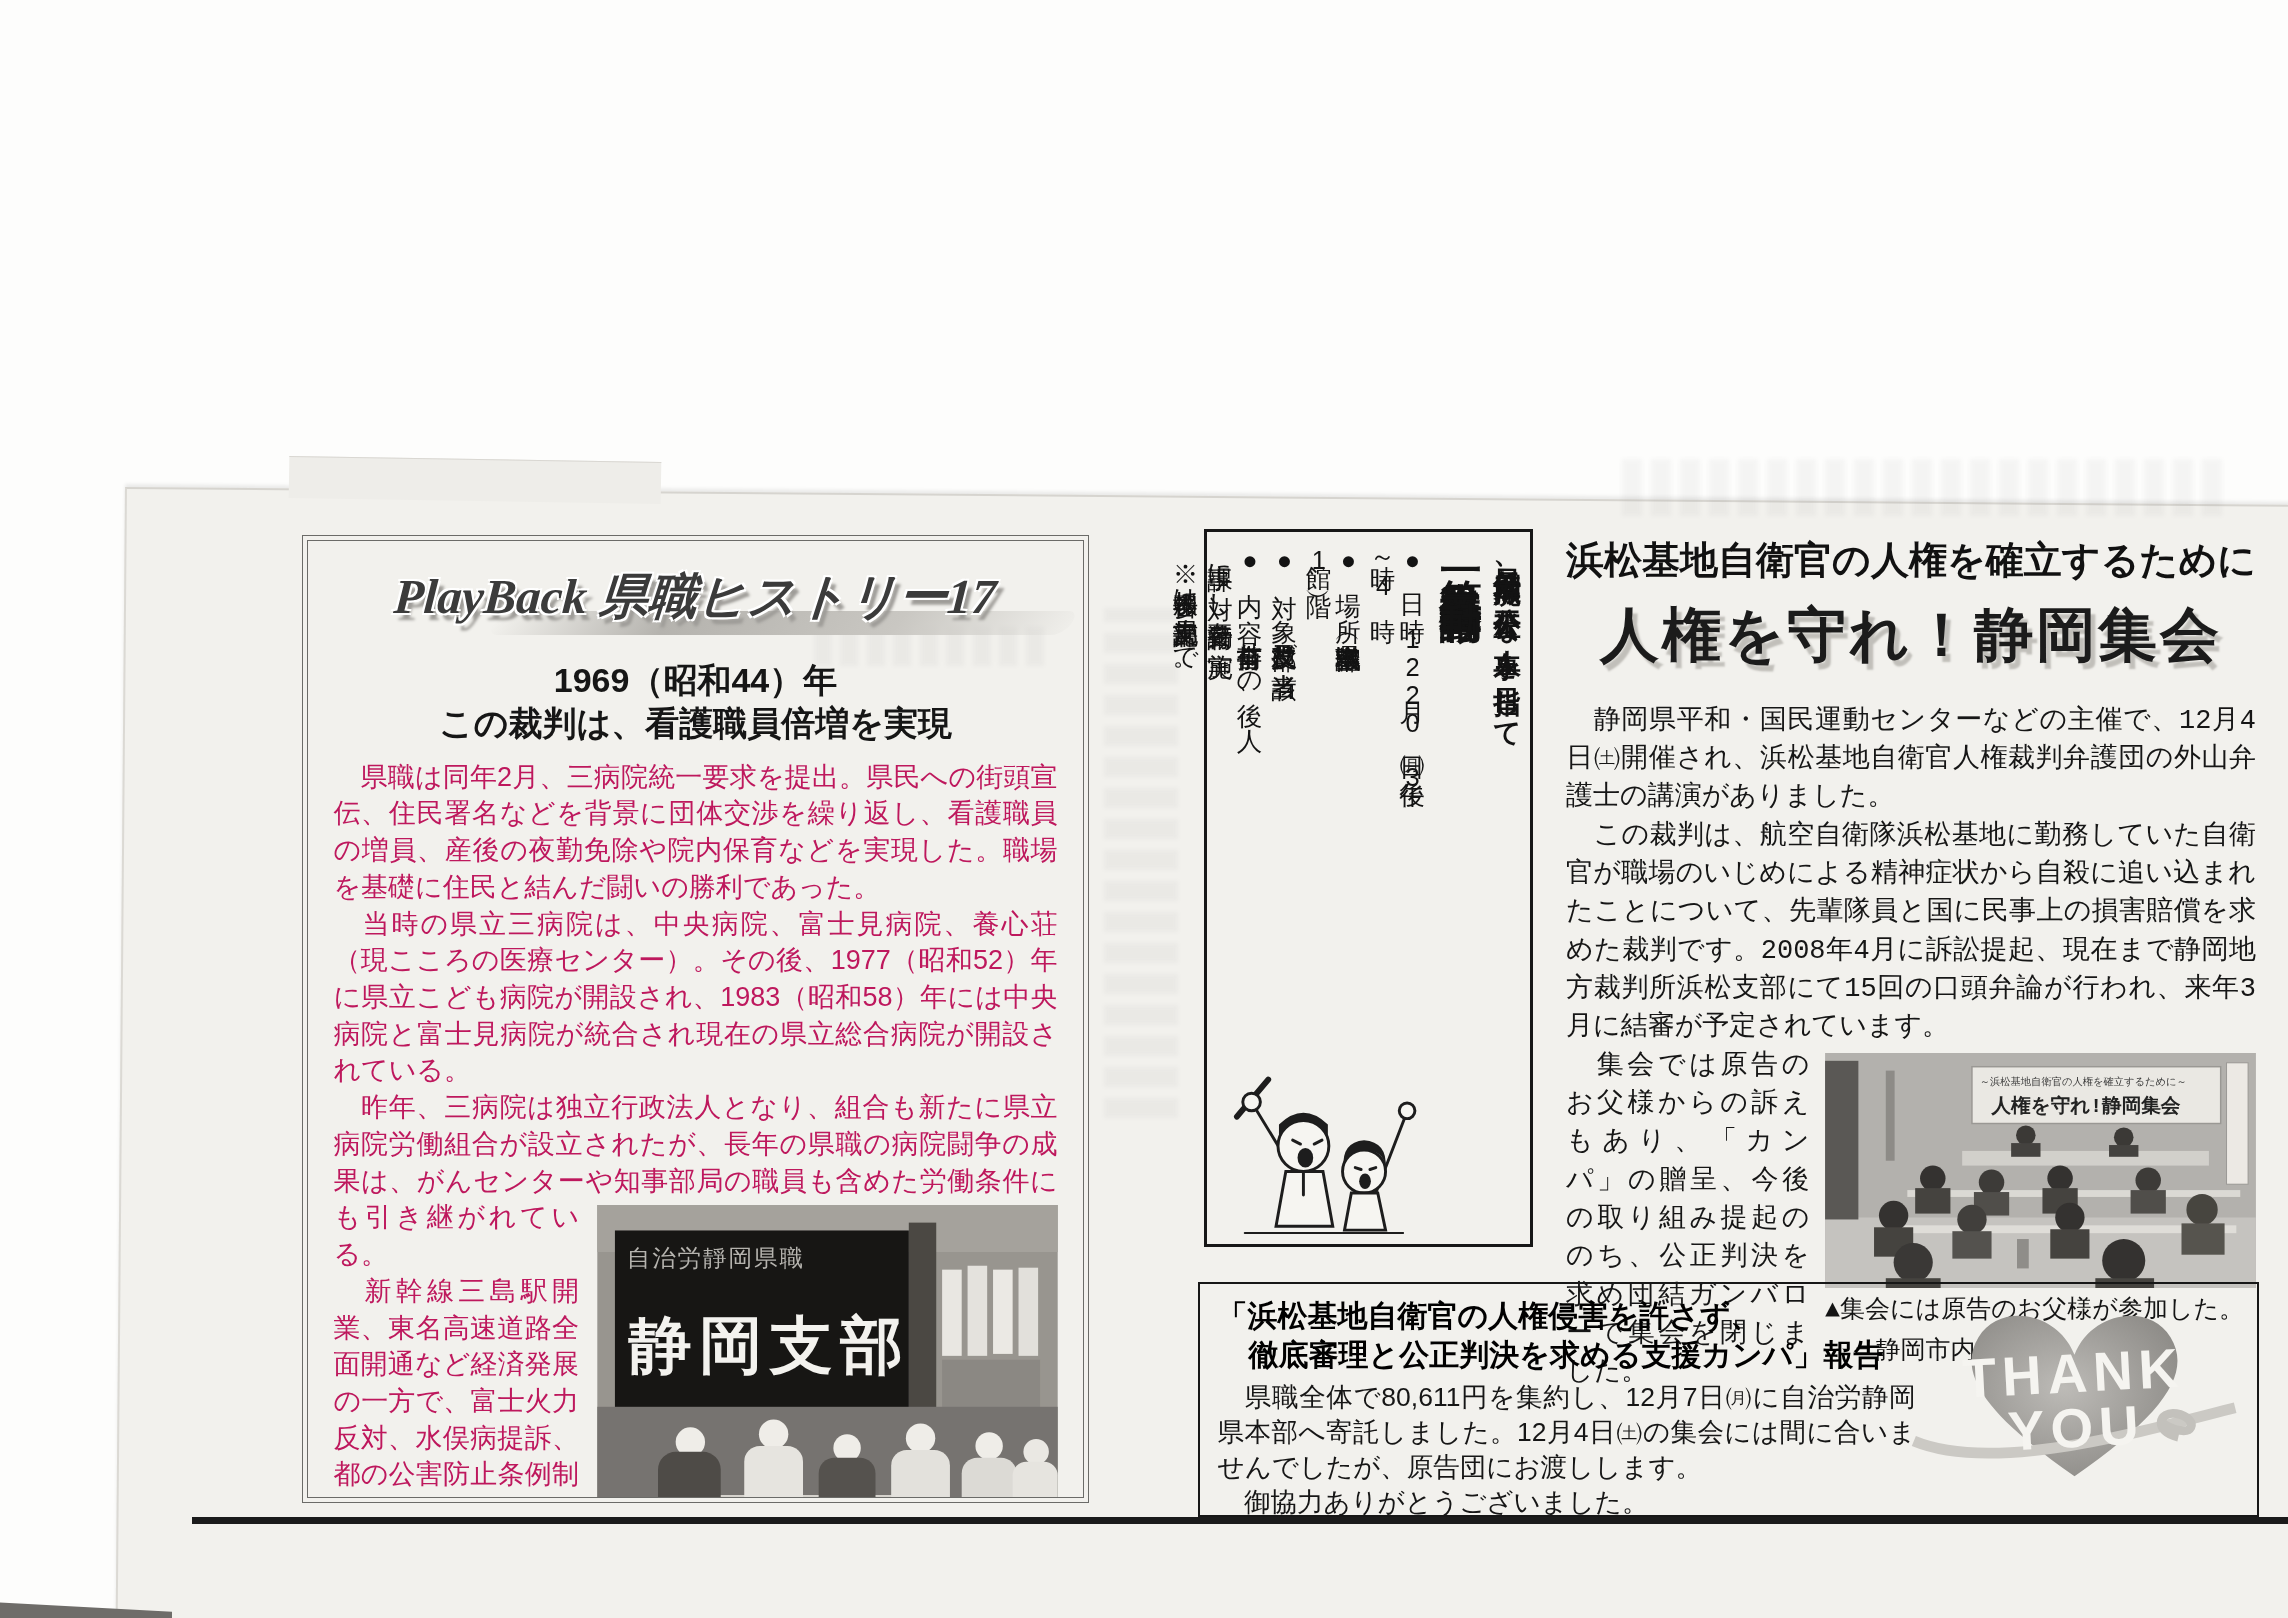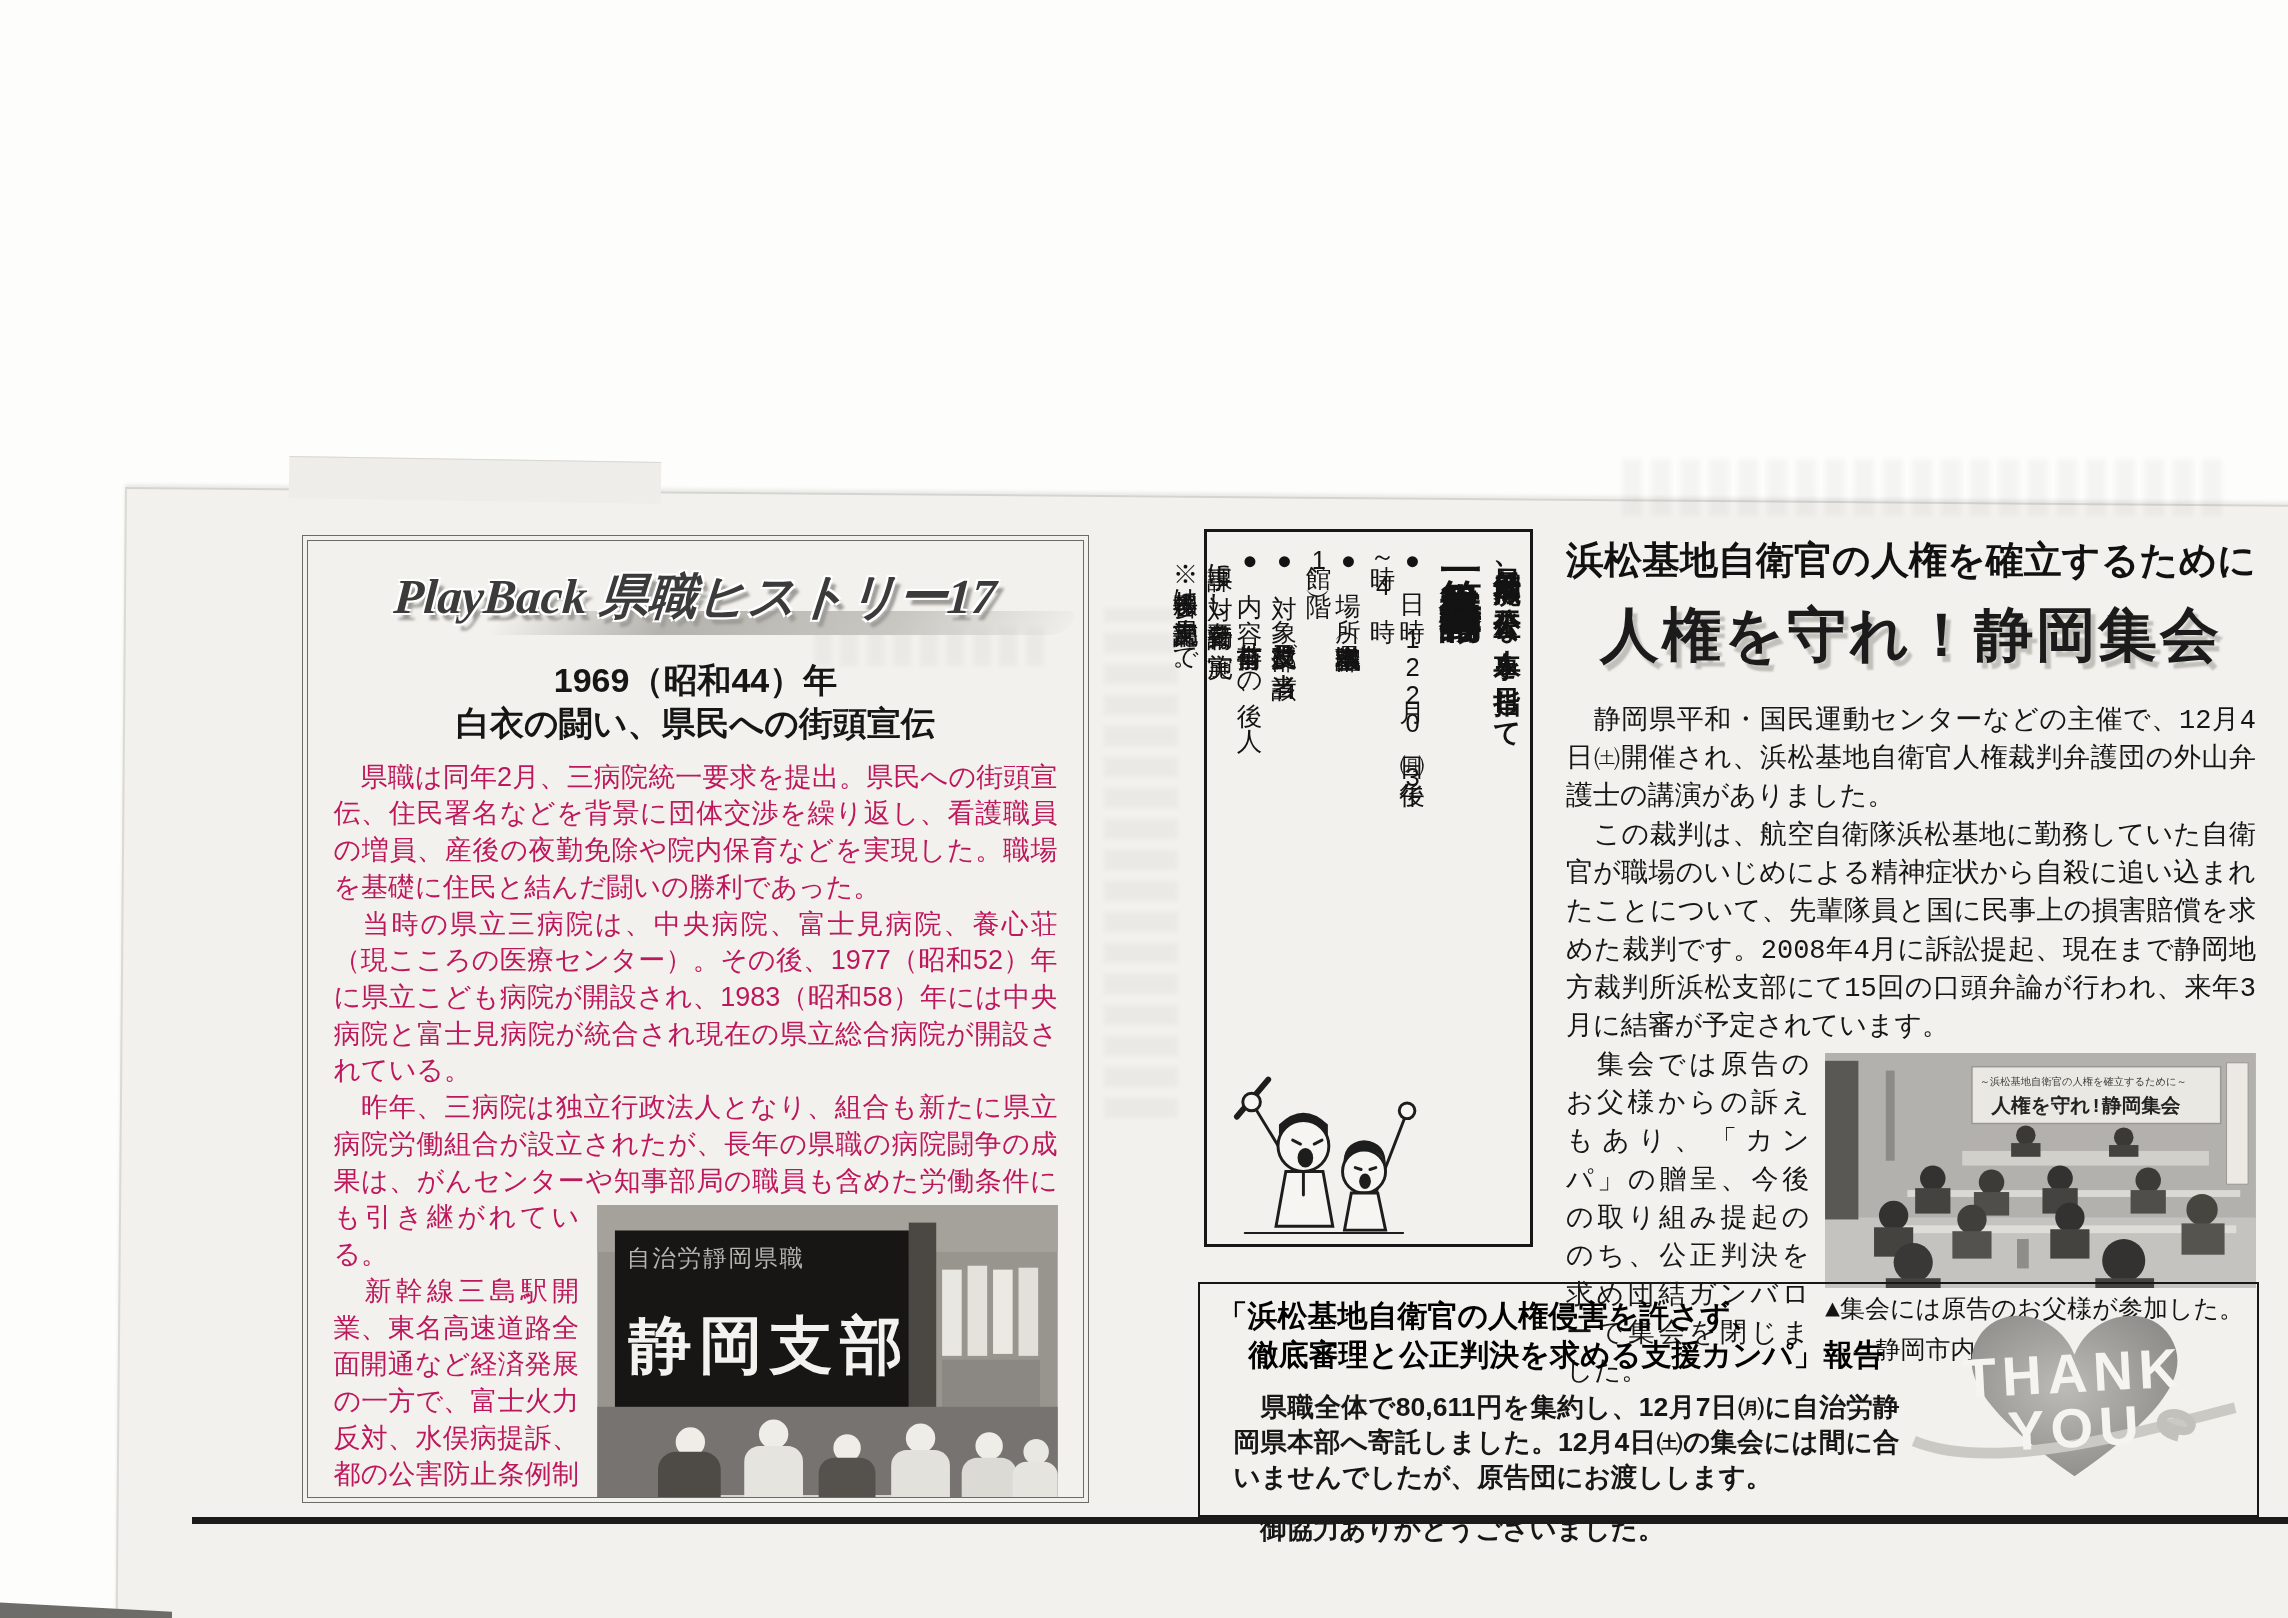--- a/index.html
+++ b/index.html
@@ -100,21 +100,21 @@
   .ar-cap.second{padding-left:25.5px;}
 
   
   .box-thanks{
     position:absolute;left:1198px;top:1282px;width:1061px;height:235px;box-sizing:border-box;
     border:2.9px solid #171717;padding:11.8px 17.6px;
   }
   .th-title{font-size:30px;font-weight:800;line-height:1.3;color:#000000;}
   .th-title.second{padding-left:31px;}
   .th-text{width:698px;font-size:26.5px;line-height:1.33;margin-top:5.9px;color:#161616;text-align:justify;}
-  .th-text p{margin:16px;font-weight:bold;}
+  .th-text p{margin:0;}
   .th-heart{position:absolute;right:13.7px;top:9.8px;width:337px;height:204px;}
 
   .bottom-rule{position:absolute;left:192px;top:1517px;width:2097px;height:6.9px;background:#1b1b1b;z-index:3;}
 </style>
 </head>
 <body>
 
 <div class="paper"></div>
 <div class="paper-flap"></div>
 <div class="corner-shadow"></div>
@@ -124,21 +124,21 @@
 
 <div class="content">
 
   <div class="box-playback">
     <div class="inner-frame">
       <div class="pb-title-wrap">
         <div class="pb-swoosh"></div>
         <span class="pb-title">PlayBack 県職ヒストリー17</span>
       </div>
       <div class="pb-sub first">1969（昭和44）年</div>
-      <div class="pb-sub">白衣の闘い、県民への街頭宣伝</div>
+      <div class="pb-sub">この裁判は、看護職員倍増を実現</div>
       <div class="pb-body">
         <p>　県職は同年2月、三病院統一要求を提出。県民への街頭宣伝、住民署名などを背景に団体交渉を繰り返し、看護職員の増員、産後の夜勤免除や院内保育などを実現した。職場を基礎に住民と結んだ闘いの勝利であった。</p>
         <p>　当時の県立三病院は、中央病院、富士見病院、養心荘（現こころの医療センター）。その後、1977（昭和52）年に県立こども病院が開設され、1983（昭和58）年には中央病院と富士見病院が統合され現在の県立総合病院が開設されている。</p>
         <p><span>　昨年、三病院は独立行政法人となり、組合も新たに県立病院労働組合が設立されたが、長年の県職の病院闘争の成果は、がんセンターや</span><span class="pb-photo-float">
           <svg class="pb-photo" viewBox="0 0 470 392" style="font-size:27.5px">
             <rect x="0" y="0" width="470" height="392" fill="#98958f"></rect>
             <rect x="0" y="0" width="470" height="48" fill="#a5a29c"></rect>
             <rect x="318" y="18" width="28" height="202" fill="#4b4843"></rect>
             <rect x="18" y="26" width="300" height="190" fill="#171614"></rect>
             <text x="30" y="62" font-size="24" letter-spacing="2" fill="#b5b3ae">自治労靜岡県職</text>

